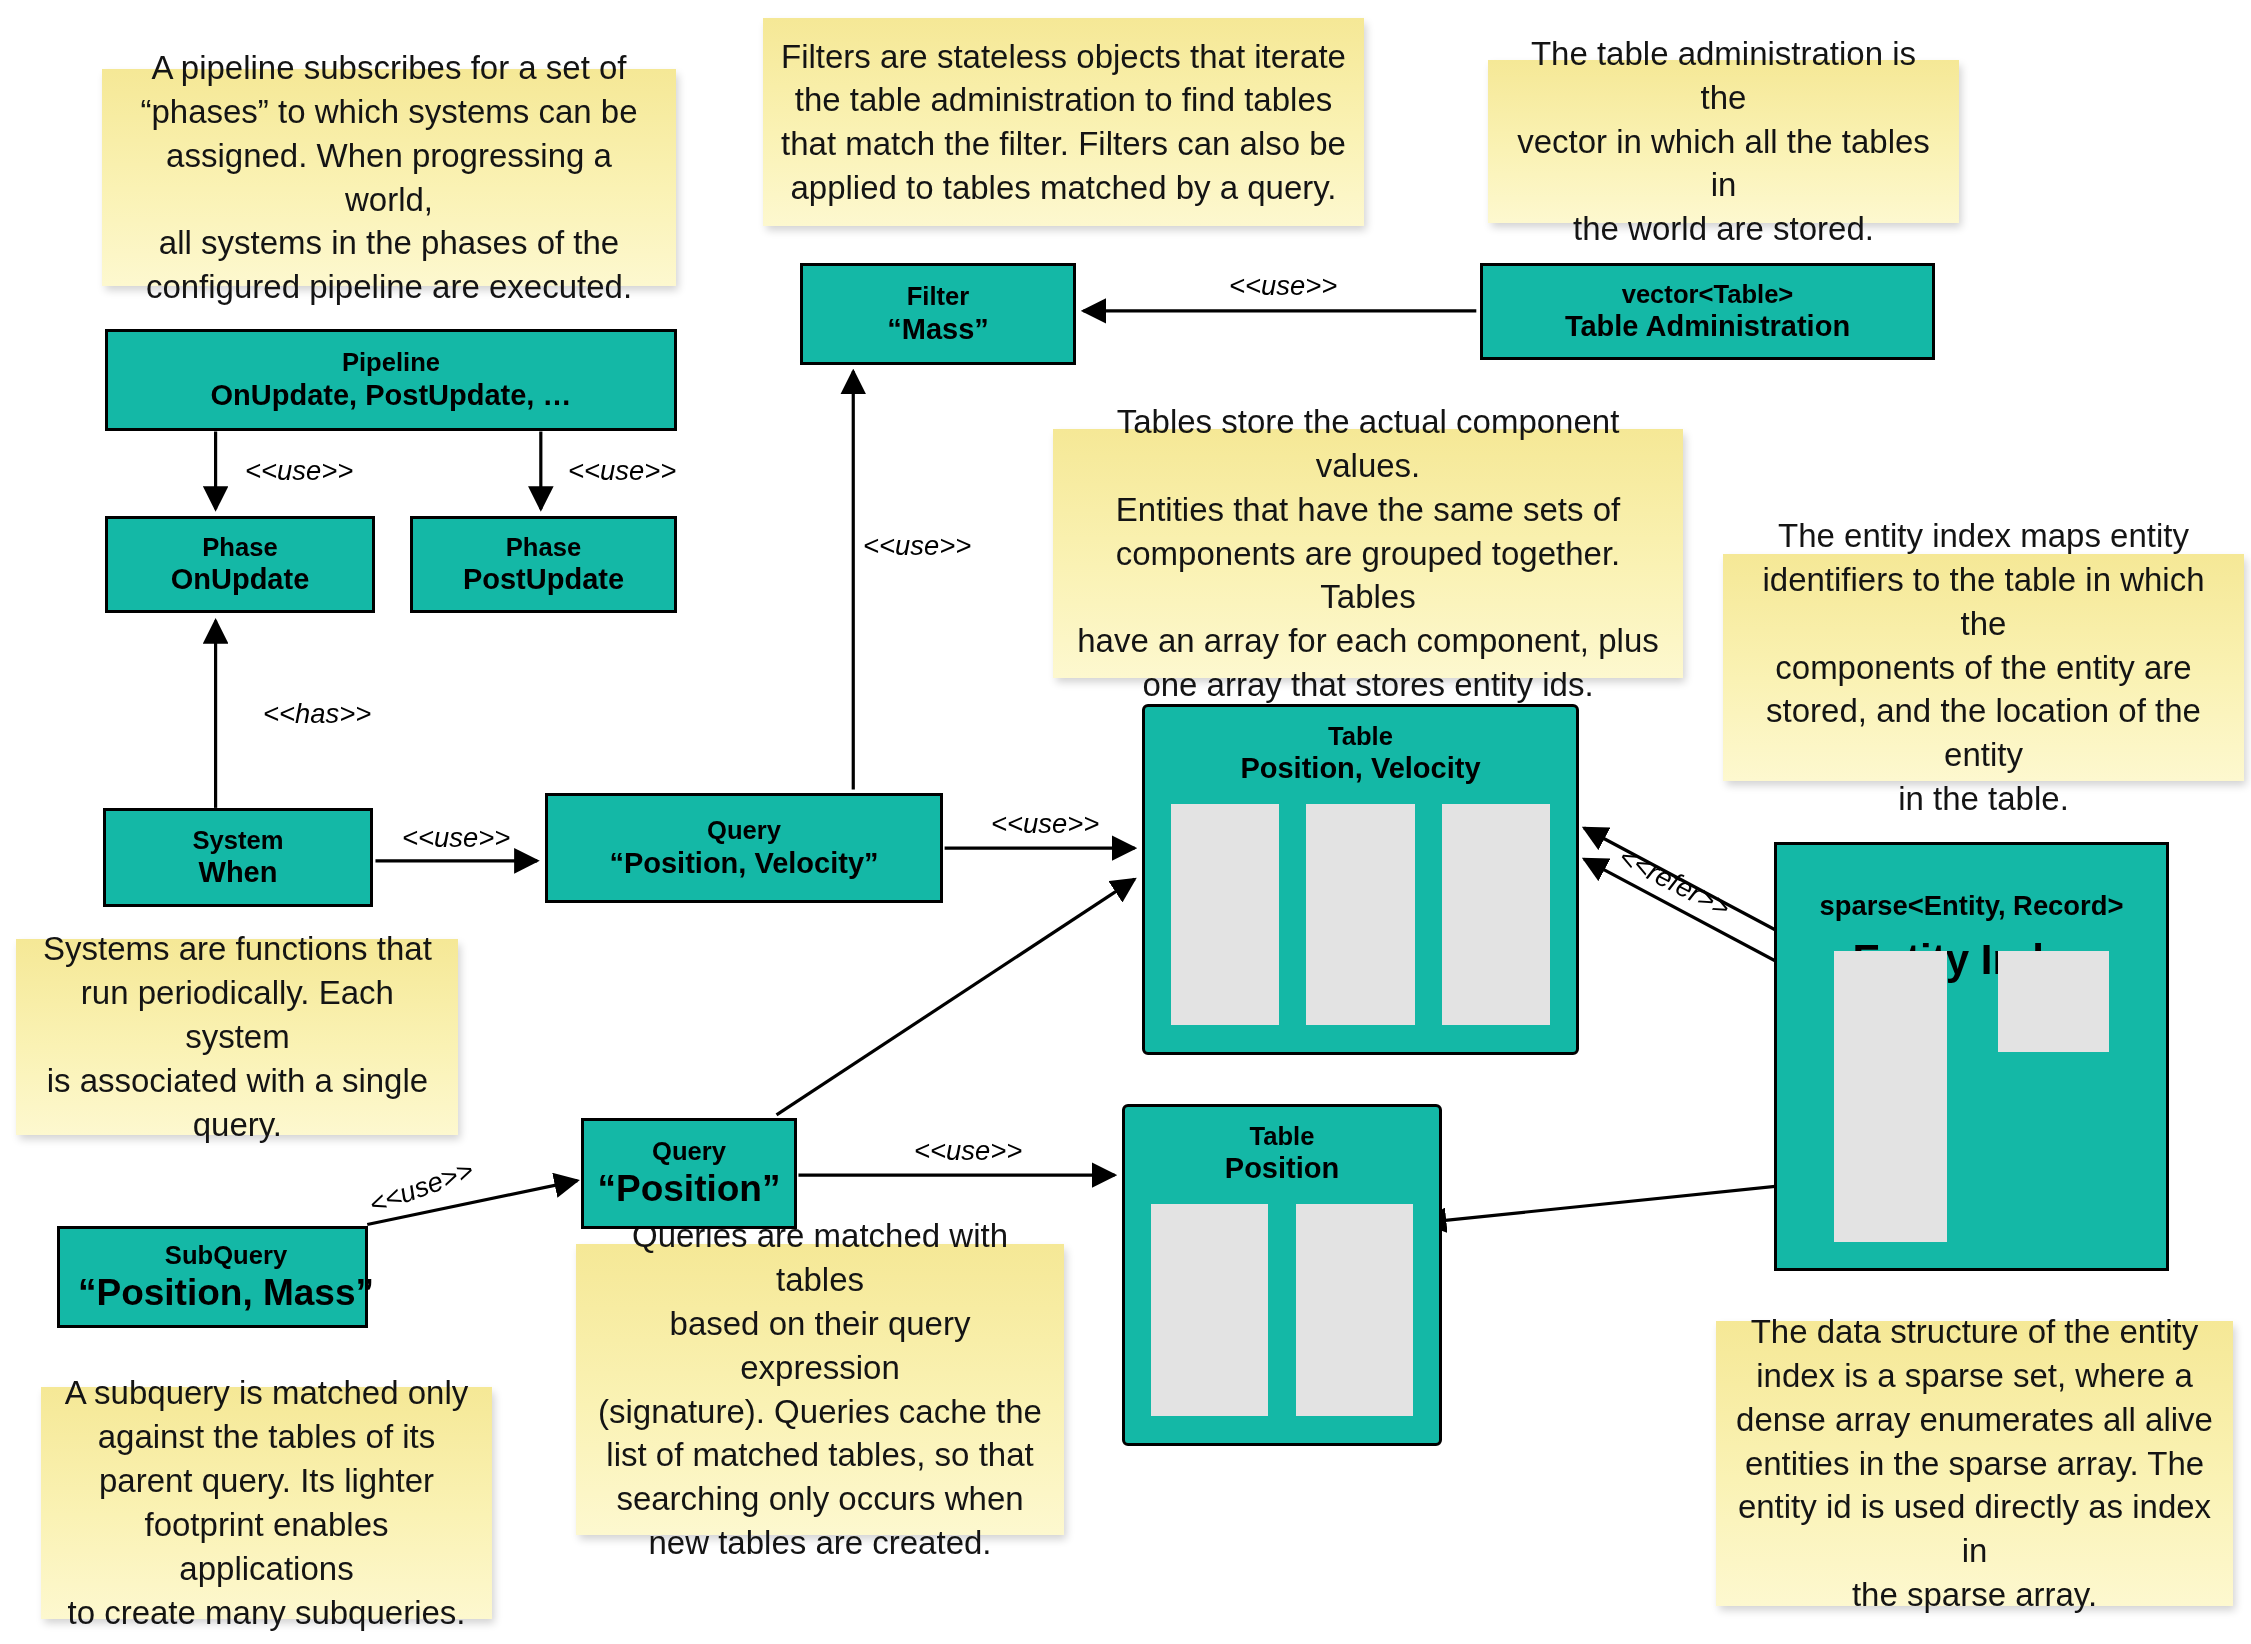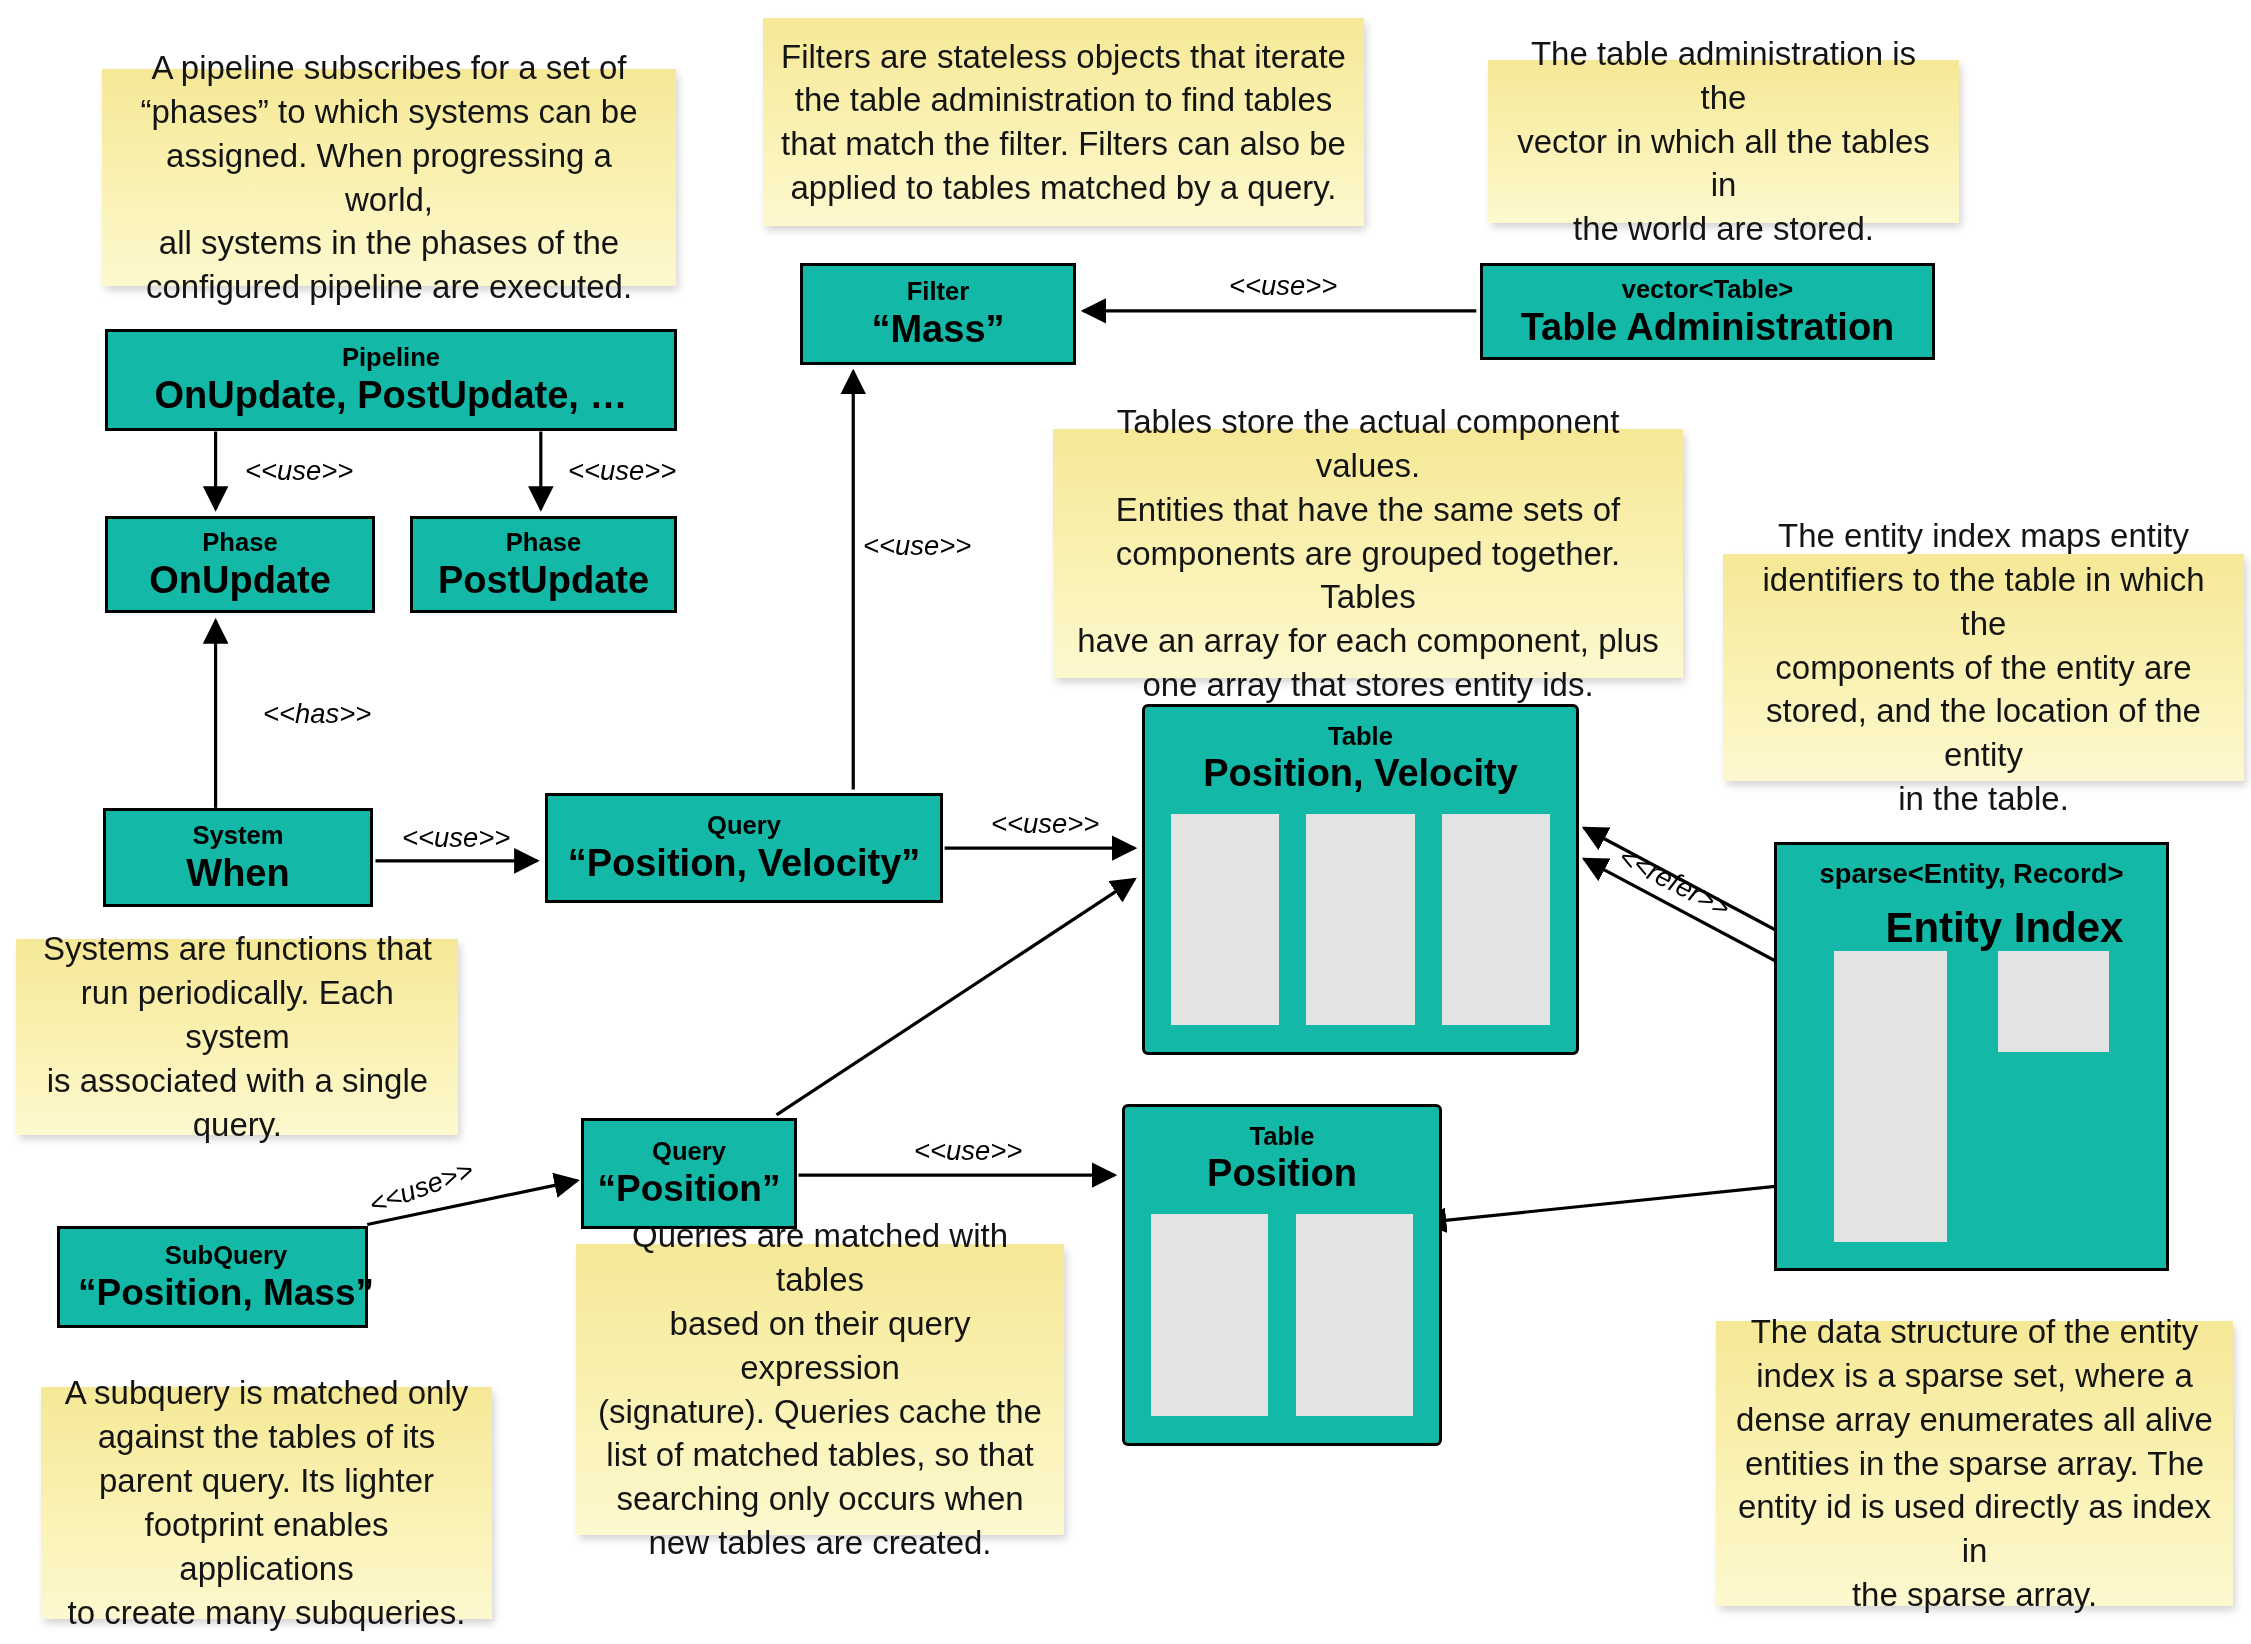--- a/index.html
+++ b/index.html
@@ -14,28 +14,28 @@
     display:flex;align-items:center;justify-content:center;
     text-align:center;white-space:pre-line;
     font-size:33px;line-height:1.33;color:#141414;
   }
   .box{
     position:absolute;box-sizing:border-box;background:#14b8a6;border:3.7px solid #000;
     display:flex;flex-direction:column;align-items:center;justify-content:center;
     gap:3.7px;
   }
   .box-title{font-weight:bold;font-size:25.6px;line-height:1.1;white-space:nowrap;}
-  .box-value{font-weight:bold;font-size:38px;line-height:1.1;white-space:nowrap;}
+  .box-value{font-weight:bold;font-size:29px;line-height:1.1;white-space:nowrap;}
   .box-value.v40{font-size:37px;}
   .table-box{justify-content:space-between;padding-top:14.6px;border-radius:6px;}
   .box-columns{display:flex;gap:27.4px;width:100%;box-sizing:border-box;padding:14.6px 25.6px 27.4px;flex:1;}
   .col{flex:1;}
   .gray{background:#e3e3e3;}
   .entity-box{justify-content:flex-start;padding-top:12.8px;}
-  .entity-head{display:flex;flex-direction:column;align-items:flex-end;gap:16px;}
+  .entity-head{display:flex;flex-direction:column;align-items:center;gap:16px;margin-top:32px;}
   .entity-title{font-weight:bold;font-size:27.4px;line-height:1.15;white-space:nowrap;}
   .entity-value{font-weight:bold;font-size:42px;line-height:1.1;white-space:nowrap;}
   .sparse-block{position:absolute;left:57px;top:106px;width:113px;height:291px;}
   .dense-block{position:absolute;left:221px;top:106px;width:111px;height:101px;}
   .edge-label{position:absolute;font-size:27.4px;font-style:italic;white-space:nowrap;color:#000;}
   .rot-sub{transform:rotate(-20deg);transform-origin:left top;}
   .rot-refer{transform:rotate(27deg);transform-origin:left top;}
   svg.wires{position:absolute;left:0;top:0;pointer-events:none;}
   svg.wires line{stroke:#000;stroke-width:3.5;}
 </style>

